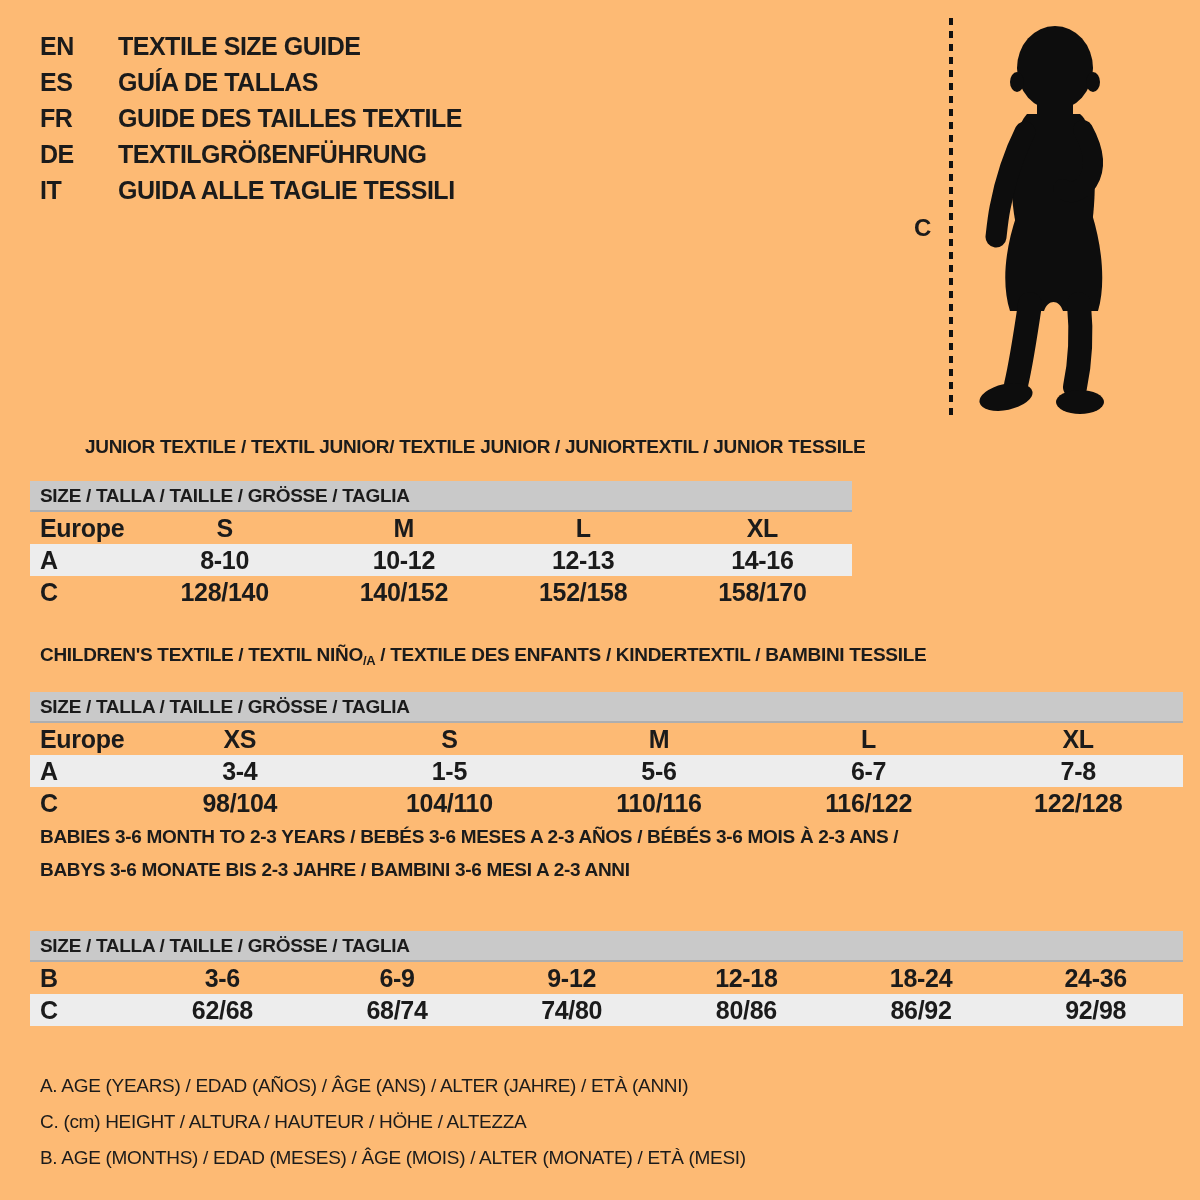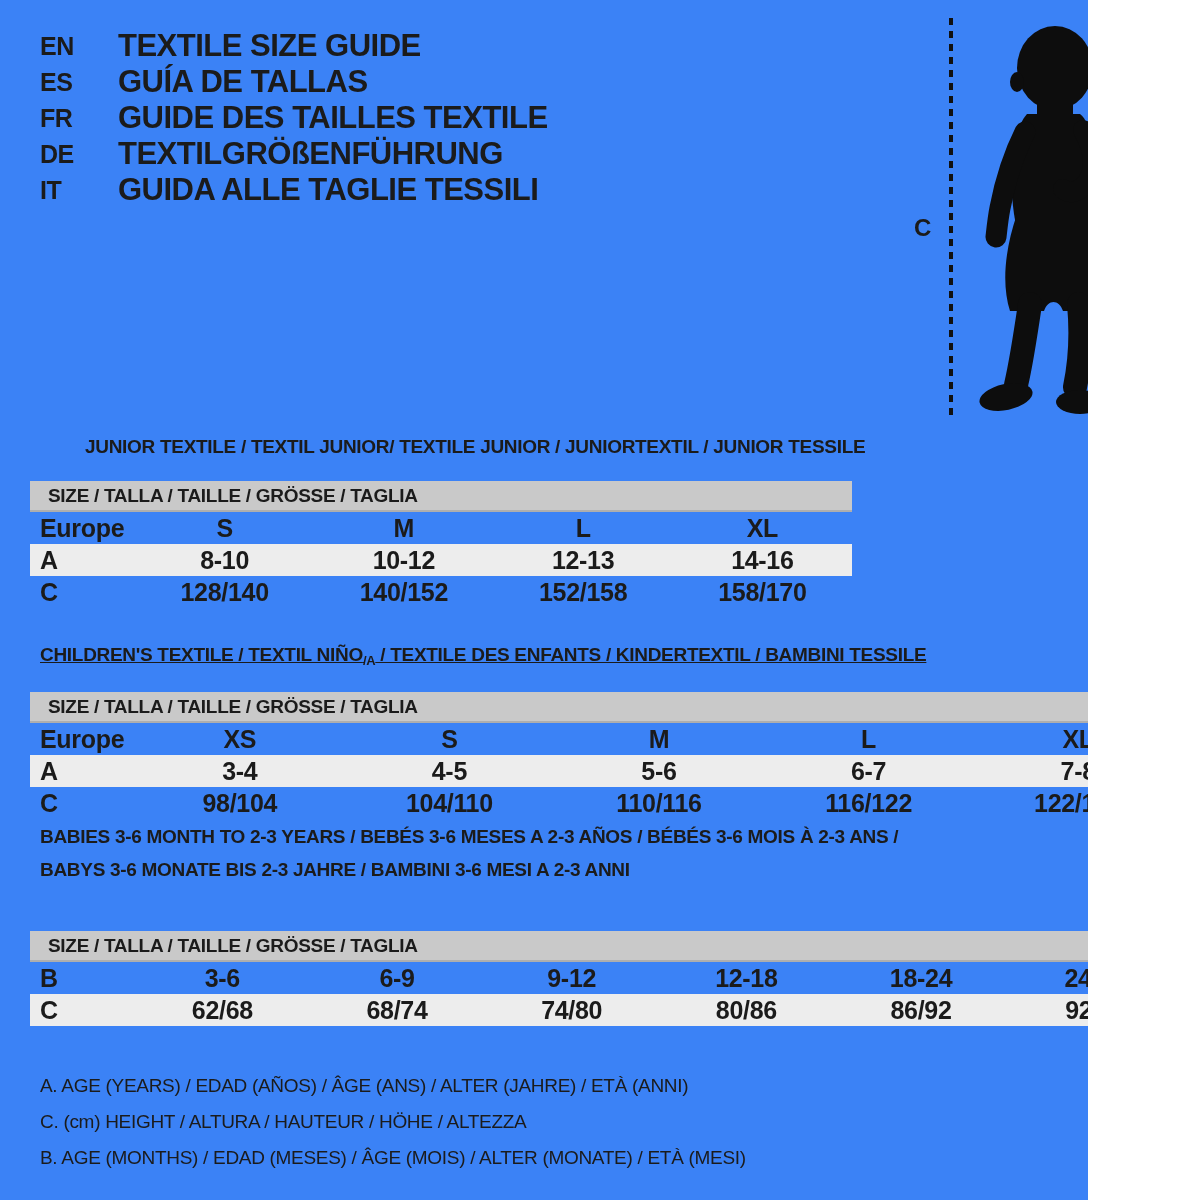--- a/index.html
+++ b/index.html
@@ -1,42 +1,42 @@
 <!DOCTYPE html>
 <html><head>
 <meta charset="utf-8">
 <style>
   html,body{margin:0;padding:0;background:#fff;}
   .canvas{
-    position:relative;width:1088px;height:1200px;background:#3b82f6;
+    position:relative;width:1200px;height:1200px;background:#fdba74;
     font-family:"Liberation Sans",sans-serif;color:#1b1b1b;overflow:hidden;
   }
   
   .lang-list{position:absolute;left:40px;top:28px;}
   .lang-row{display:flex;align-items:center;height:36px;}
   .lang-code{width:78px;font-size:25px;font-weight:700;letter-spacing:-0.5px;}
-  .lang-title{font-size:31px;font-weight:700;letter-spacing:-0.5px;white-space:nowrap;}
+  .lang-title{font-size:25px;font-weight:700;letter-spacing:-0.5px;white-space:nowrap;}
   
   .figure{position:absolute;left:900px;top:8px;width:300px;height:420px;}
   .figure svg{position:absolute;left:0;top:0;}
   .c-label{position:absolute;left:14px;top:206px;font-size:24px;font-weight:700;}
   
   .sec-title{position:absolute;left:40px;font-size:19px;font-weight:700;letter-spacing:-0.3px;white-space:nowrap;line-height:24px;}
   #sec1-title{top:435px;margin-left:45px;}
-  #sec2-title{top:643px;text-decoration:underline;}
+  #sec2-title{top:643px;}
   #sec3-title{top:820px;line-height:33px;}
   .sub{font-size:13px;vertical-align:-4px;font-weight:700;}
   
   .table{position:absolute;left:30px;}
   #table-junior{top:481px;width:822px;}
   #table-children{top:692px;width:1153px;}
   #table-babies{top:931px;width:1153px;}
   .thead{
     height:29px;line-height:29px;background:#c9c9c9;border-bottom:2px solid #aeaeae;
-    padding-left:18px;font-size:19px;font-weight:700;letter-spacing:-0.3px;
+    padding-left:10px;font-size:19px;font-weight:700;letter-spacing:-0.3px;
   }
   .trow{display:flex;align-items:center;height:32px;font-size:25px;font-weight:700;letter-spacing:-0.3px;}
   .trow.alt{background:#ededed;}
   .tlabel{width:95px;padding-left:10px;}
   .tcell{flex:1;text-align:center;}
   
   .footnotes{position:absolute;left:40px;top:1068px;}
   .footnote{font-size:19px;font-weight:400;letter-spacing:-0.3px;line-height:36px;white-space:nowrap;}
 </style>
 </head>
@@ -121,21 +121,21 @@
       <span class="tlabel">Europe</span>
       <span class="tcell">XS</span>
       <span class="tcell">S</span>
       <span class="tcell">M</span>
       <span class="tcell">L</span>
       <span class="tcell">XL</span>
     </div>
     <div class="trow alt">
       <span class="tlabel">A</span>
       <span class="tcell">3-4</span>
-      <span class="tcell">4-5</span>
+      <span class="tcell">1-5</span>
       <span class="tcell">5-6</span>
       <span class="tcell">6-7</span>
       <span class="tcell">7-8</span>
     </div>
     <div class="trow">
       <span class="tlabel">C</span>
       <span class="tcell">98/104</span>
       <span class="tcell">104/110</span>
       <span class="tcell">110/116</span>
       <span class="tcell">116/122</span>

